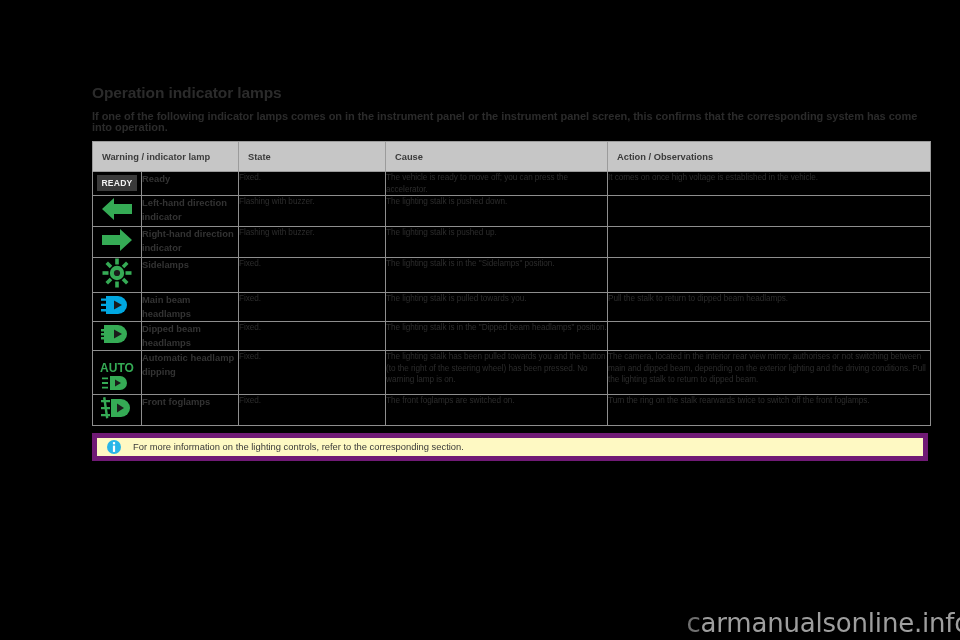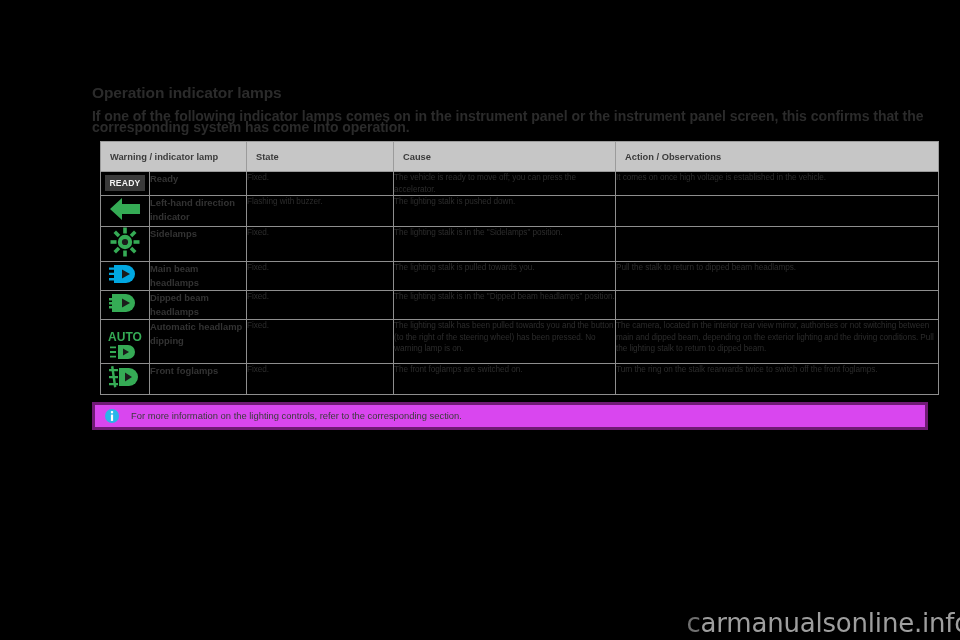--- a/index.html
+++ b/index.html
@@ -29,34 +29,33 @@
   }
   .page-title {
     font-size: 15.5px;
     font-weight: bold;
     color: #2b2b2b;
     letter-spacing: -0.1px;
     margin: 0 0 9px 0;
     line-height: 18px;
   }
   .page-subtitle {
-    font-size: 14px;
+    font-size: 11px;
     font-weight: bold;
     color: #2b2b2b;
     margin: 0 0 8px 0;
     line-height: 11px;
     letter-spacing: -0.05px;
   }
 
   table.lamp-table {
     border-collapse: collapse;
     width: 838px;
     table-layout: fixed;
     background: #b91c1c;
-    margin-left: 8px;
   }
   table.lamp-table col.c-icon { width: 49px; }
   table.lamp-table col.c-name { width: 97px; }
   table.lamp-table col.c-state { width: 147px; }
   table.lamp-table col.c-cause { width: 222px; }
   table.lamp-table col.c-action { width: 323px; }
 
   table.lamp-table th {
     background: #c6c6c6;
     border: 1px solid #9b9b9b;
@@ -114,22 +113,22 @@
     font-weight: bold;
     padding: 3px 4px 3px 4px;
     letter-spacing: 0.2px;
     line-height: 10px;
   }
 
   .footnote {
     margin-top: 7px;
     width: 836px;
     height: 28px;
-    background: #d946ef;
-    border: 3px solid #701a75;
+    background: #fef9c3;
+    border: 5px solid #701a75;
     display: flex;
     align-items: center;
     box-sizing: border-box;
     padding-left: 10px;
   }
   .footnote .info-icon {
     width: 14px;
     height: 14px;
     flex: 0 0 auto;
     margin-right: 12px;
@@ -197,20 +196,33 @@
                 <path d="M1 13 L13 2 L13 8 L31 8 L31 18 L13 18 L13 24 Z" fill="#35ab55"></path>
               </svg>
             </span>
           </td>
           <td class="cell-name">Left-hand direction indicator</td>
           <td class="cell-text">Flashing with buzzer.</td>
           <td class="cell-text">The lighting stalk is pushed down.</td>
           <td class="cell-text"></td>
         </tr>
 
+        <tr>
+          <td class="cell-icon">
+            <span class="icon-wrap">
+              <svg width="32" height="26" viewBox="0 0 32 26" aria-hidden="true">
+                <path d="M31 13 L19 2 L19 8 L1 8 L1 18 L19 18 L19 24 Z" fill="#35ab55"></path>
+              </svg>
+            </span>
+          </td>
+          <td class="cell-name">Right-hand direction indicator</td>
+          <td class="cell-text">Flashing with buzzer.</td>
+          <td class="cell-text">The lighting stalk is pushed up.</td>
+          <td class="cell-text"></td>
+        </tr>
 
         <tr>
           <td class="cell-icon">
             <span class="icon-wrap">
               <svg width="30" height="30" viewBox="0 0 30 30" aria-hidden="true">
                 <g fill="#35ab55">
                   <circle cx="15" cy="15" r="7.2"></circle>
                   <rect x="13.2" y="0.5" width="3.6" height="6"></rect>
                   <rect x="13.2" y="23.5" width="3.6" height="6"></rect>
                   <rect x="0.5" y="13.2" width="6" height="3.6"></rect>

